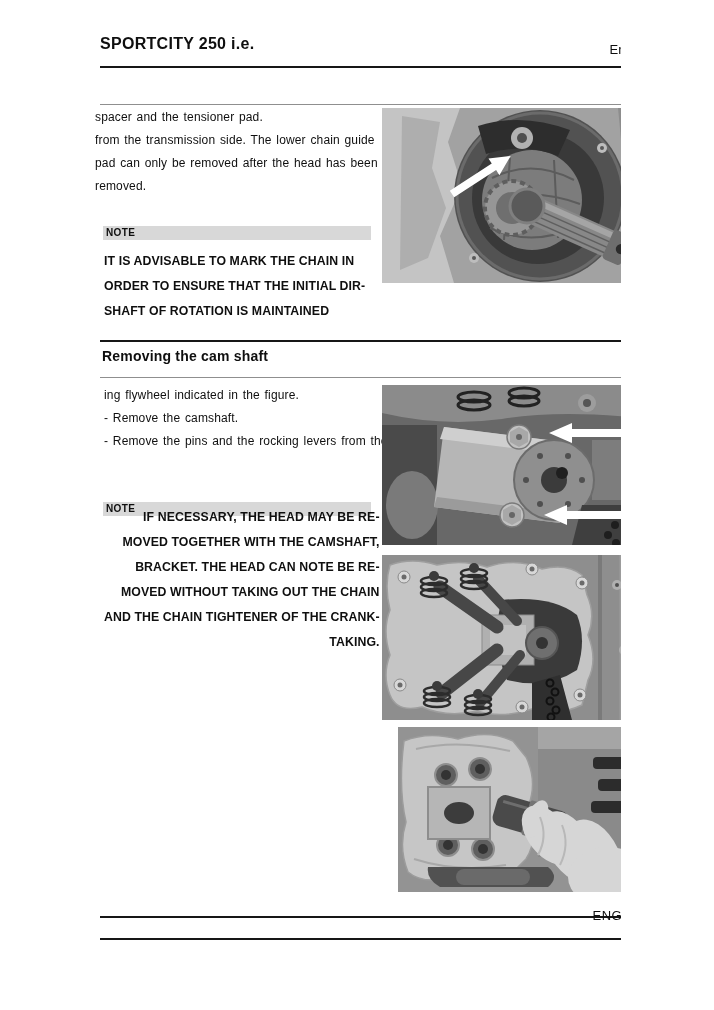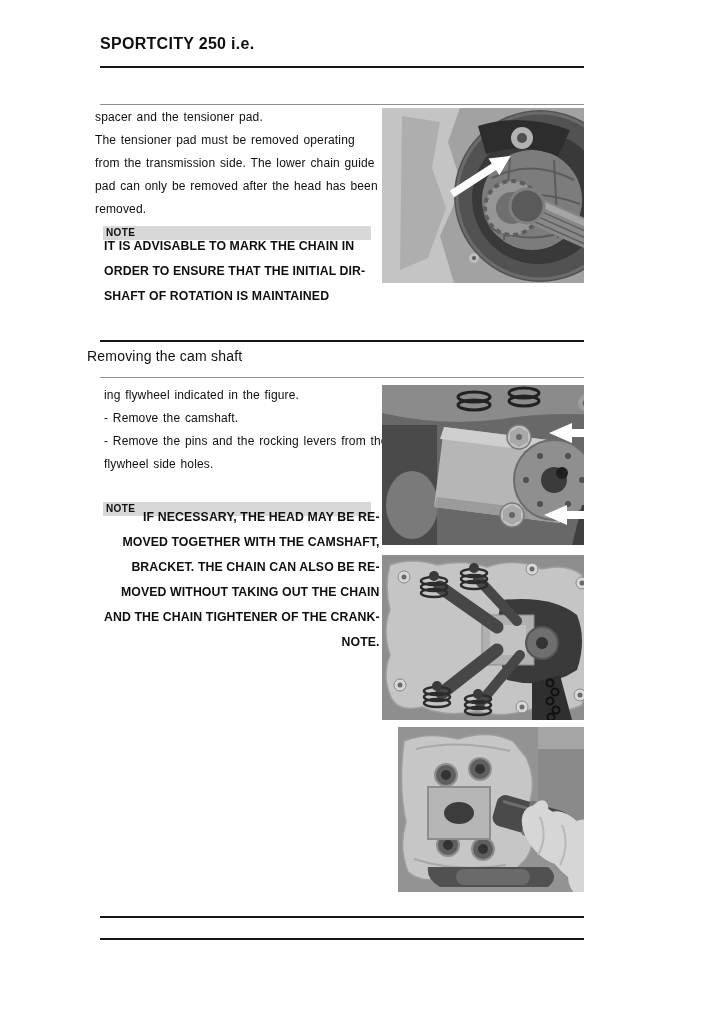--- a/index.html
+++ b/index.html
@@ -1,18 +1,18 @@
 <!DOCTYPE html>
 <html><head>
 <meta charset="utf-8">
 <style>
   html,body{margin:0;padding:0;background:#ffffff;}
   .page{
     position:relative;width:584px;height:1010px;background:#ffffff;
-    font-family:"Liberation Sans", sans-serif;color:#0f0f0f;overflow:hidden;
+    font-family:"Liberation Sans", sans-serif;color:#0f0f0f;overflow:hidden;padding-left:37px;
   }
   .rule{position:absolute;background:#161616;}
   .rule-gray{position:absolute;background:#8f8f8f;}
   .doc-title{
     position:absolute;left:100px;top:35px;font-size:16px;font-weight:bold;
     letter-spacing:.3px;white-space:nowrap;
   }
   .doc-section{
     position:absolute;left:100px;top:42px;width:550px;text-align:right;
     font-size:13px;white-space:nowrap;
@@ -22,21 +22,21 @@
   .body-lines div{white-space:nowrap;}
   .note-bar{
     position:absolute;left:103px;width:268px;height:14px;background:#d8d8d8;
     font-size:10px;font-weight:bold;line-height:14px;letter-spacing:.4px;
     padding-left:3px;box-sizing:border-box;
   }
   .bold-lines{position:absolute;font-size:12.3px;font-weight:bold;
     line-height:25px;letter-spacing:.1px;}
   .bold-lines div{white-space:nowrap;}
   .sec-heading{
-    position:absolute;left:87px;top:348px;font-size:14px;font-weight:normal;
+    position:absolute;left:102px;top:348px;font-size:14px;font-weight:bold;
     letter-spacing:.2px;white-space:nowrap;
   }
   .footer-label{
     position:absolute;left:100px;top:908px;width:550px;text-align:right;
     font-size:13px;letter-spacing:.4px;white-space:nowrap;
   }
   .photo{position:absolute;overflow:hidden;}
   .photo svg{display:block;}
 </style>
 </head>
@@ -45,29 +45,28 @@
 <div class="page">
 
   <div class="doc-title">SPORTCITY 250 i.e.</div>
   <div class="doc-section">Engine</div>
   <div class="rule" style="left:100px;top:66px;width:550px;height:2px;"></div>
 
   <div class="rule-gray" style="left:100px;top:104px;width:550px;height:1px;"></div>
 
   <div class="body-lines" style="left:95px;top:106px;">
     <div>spacer and the tensioner pad.</div>
-    <div>The tensioner pad must be removed operating</div>
     <div>from the transmission side. The lower chain guide</div>
     <div>pad can only be removed after the head has been</div>
     <div>removed.</div>
   </div>
 
   <div class="note-bar" style="top:226px;">NOTE</div>
 
-  <div class="bold-lines" style="left:104px;top:234px;">
+  <div class="bold-lines" style="left:104px;top:249px;">
     <div>IT IS ADVISABLE TO MARK THE CHAIN IN</div>
     <div>ORDER TO ENSURE THAT THE INITIAL DIR-</div>
     <div>SHAFT OF ROTATION IS MAINTAINED</div>
   </div>
 
   <div class="photo" style="left:382px;top:108px;width:269px;height:175px;">
     <svg width="269" height="175" viewBox="0 0 269 175">
       <rect width="269" height="175" fill="#a2a2a2"></rect>
       <path d="M0,0 H78 L66,34 L80,78 L58,128 L72,175 H0 Z" fill="#c4c4c4"></path>
       <path d="M20,8 L58,14 L50,60 L64,100 L46,150 L18,162 Z" fill="#aeaeae"></path>
@@ -106,32 +105,31 @@
   </div>
 
   <div class="rule" style="left:100px;top:340px;width:550px;height:2px;"></div>
   <div class="sec-heading">Removing the cam shaft</div>
   <div class="rule-gray" style="left:100px;top:377px;width:550px;height:1px;"></div>
 
   <div class="body-lines" style="left:104px;top:384px;">
     <div>ing flywheel indicated in the figure.</div>
     <div>- Remove the camshaft.</div>
     <div>- Remove the pins and the rocking levers from the</div>
-    <div>flywheel side holes.</div>
   </div>
 
   <div class="note-bar" style="top:502px;">NOTE</div>
 
   <div class="bold-lines" style="left:104px;top:505px;text-align:right;">
     <div>IF NECESSARY, THE HEAD MAY BE RE-</div>
     <div>MOVED TOGETHER WITH THE CAMSHAFT,</div>
-    <div>BRACKET. THE CHAIN CAN ALSO BE RE-</div>
+    <div>BRACKET. THE HEAD CAN NOTE BE RE-</div>
     <div>MOVED WITHOUT TAKING OUT THE CHAIN</div>
     <div>AND THE CHAIN TIGHTENER OF THE CRANK-</div>
-    <div>NOTE.</div>
+    <div>TAKING.</div>
   </div>
 
   <div class="photo" style="left:382px;top:385px;width:269px;height:160px;">
     <svg width="269" height="160" viewBox="0 0 269 160">
       <rect width="269" height="160" fill="#686868"></rect>
       <path d="M0,0 H269 V34 Q180,24 120,34 Q60,42 0,28 Z" fill="#8b8b8b"></path>
       <rect x="0" y="40" width="55" height="120" fill="#4a4a4a"></rect>
       <ellipse cx="30" cy="120" rx="26" ry="34" fill="#7a7a7a"></ellipse>
       <rect x="210" y="55" width="59" height="60" fill="#7d7d7d"></rect>
       <g stroke="#222222" stroke-width="3" fill="none">

